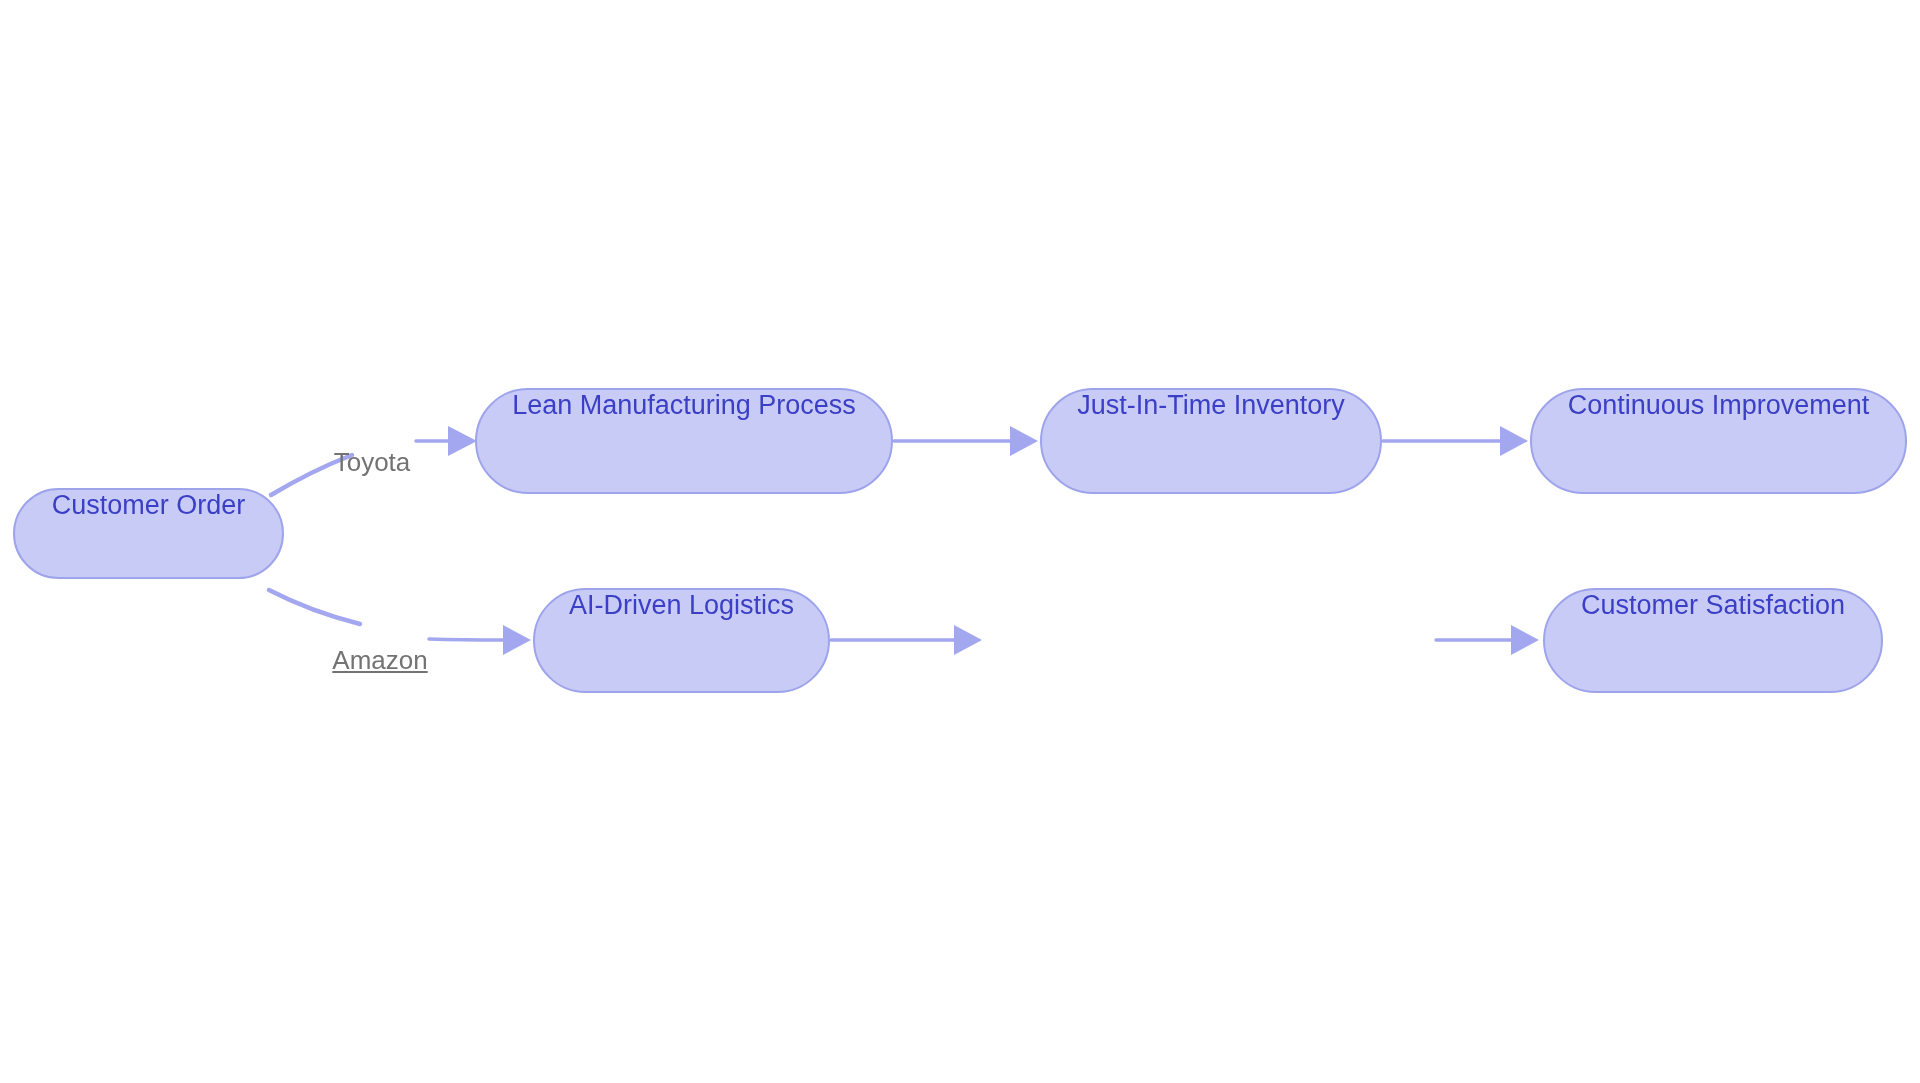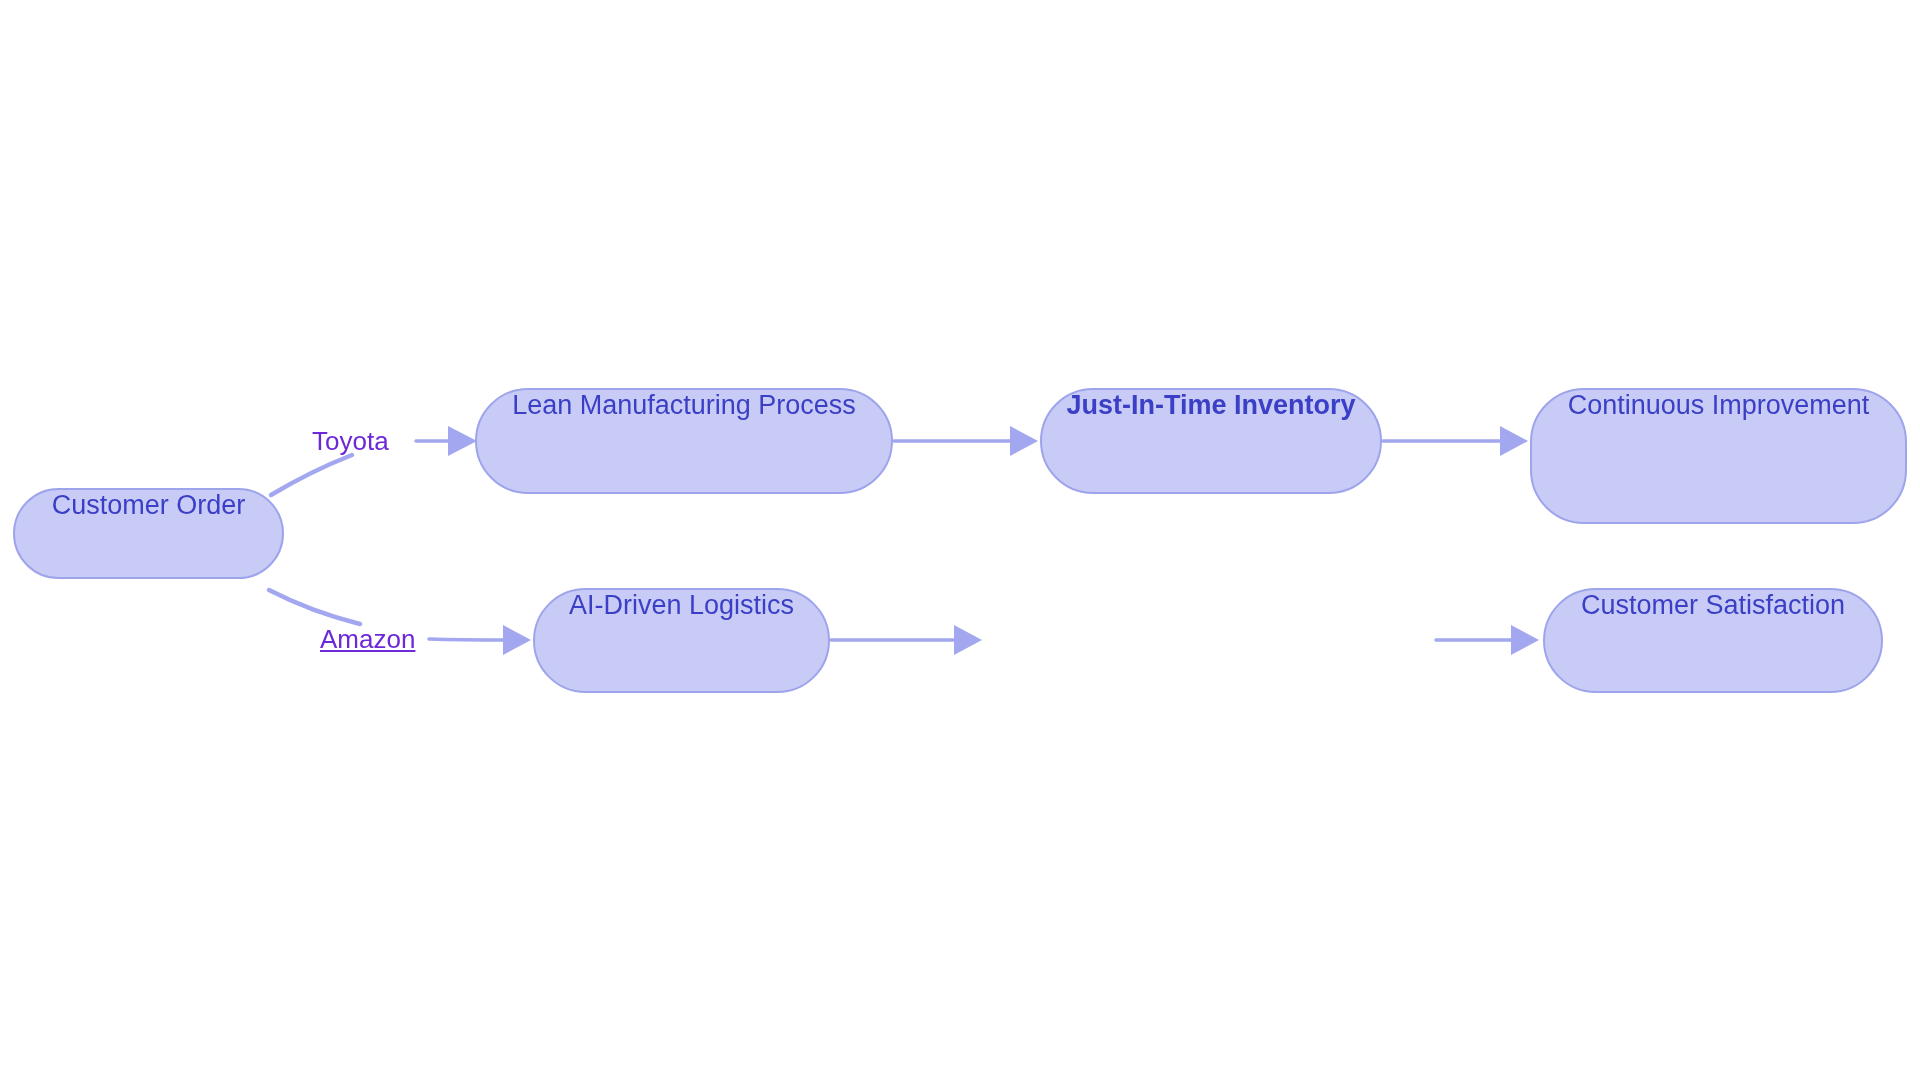--- a/index.html
+++ b/index.html
@@ -47,31 +47,33 @@
     background: #c8cbf6;
     border: 2px solid #9ea4ec;
     border-radius: 54px;
     color: #3a3fc6;
     font-size: 27px;
     text-align: center;
     white-space: nowrap;
   }
   .edge-label {
     position: absolute;
-    color: #6d28d9;
+    color: #737373;
     font-size: 26px;
+    text-align: center;
     white-space: nowrap;
     width: 120px;
     line-height: 32px;
+    margin-top: 21px;
   }
   
   .n-customer-order            { left: 13px;   top: 488px; width: 271px; height: 91px; }
   .n-lean-manufacturing        { left: 475px;  top: 388px; width: 418px; height: 106px; }
-  .n-just-in-time              { left: 1040px; top: 388px; width: 342px; height: 106px; font-weight: bold; }
-  .n-continuous-improvement    { left: 1530px; top: 388px; width: 377px; height: 136px; }
+  .n-just-in-time              { left: 1040px; top: 388px; width: 342px; height: 106px; }
+  .n-continuous-improvement    { left: 1530px; top: 388px; width: 377px; height: 106px; }
   .n-ai-driven-logistics       { left: 533px;  top: 588px; width: 297px; height: 105px; }
   .n-real-time-inventory       { left: 986px;  top: 588px; width: 448px; height: 105px; }
   .n-customer-satisfaction     { left: 1543px; top: 588px; width: 340px; height: 105px; }
   
   .l-toyota { left: 312px; top: 425px; }
   .l-amazon { left: 320px; top: 623px; text-decoration: underline; }
 </style>
 </head>
 <body>
 

